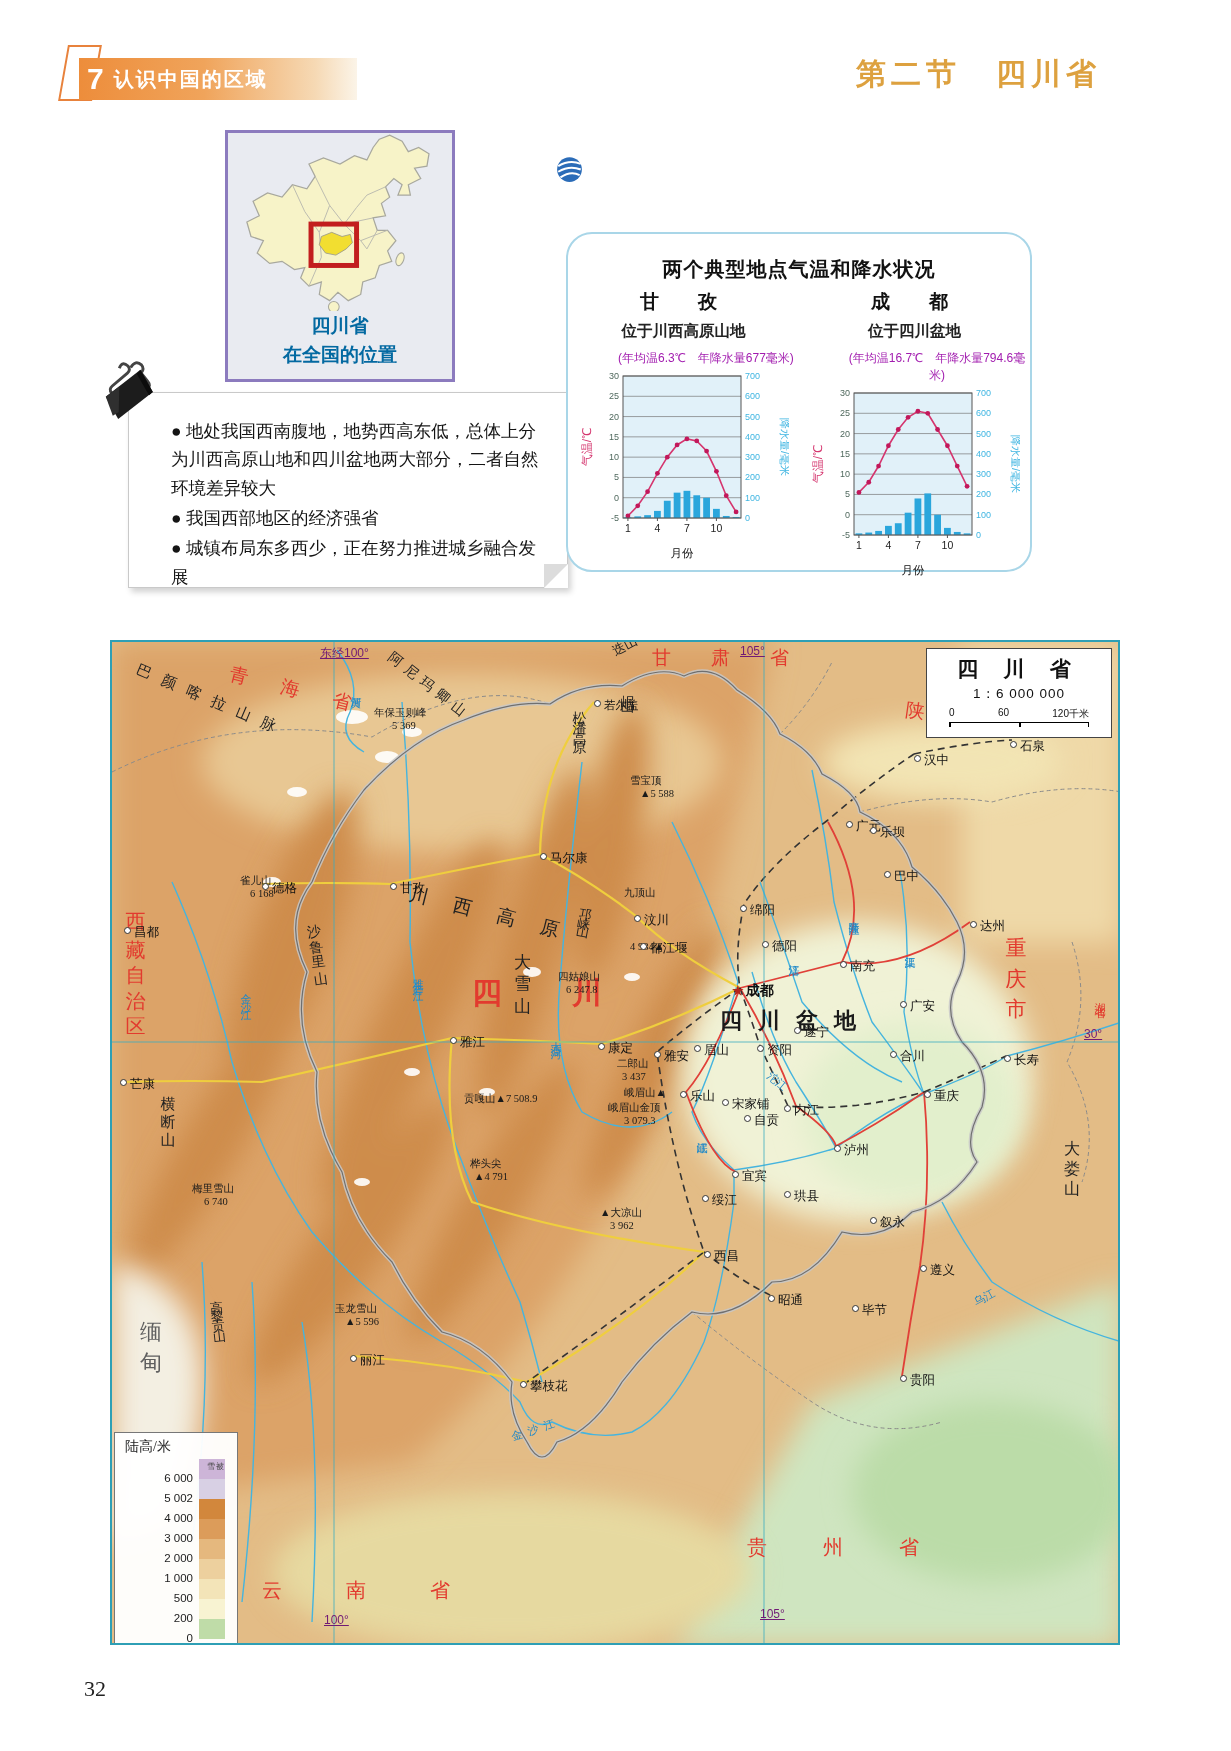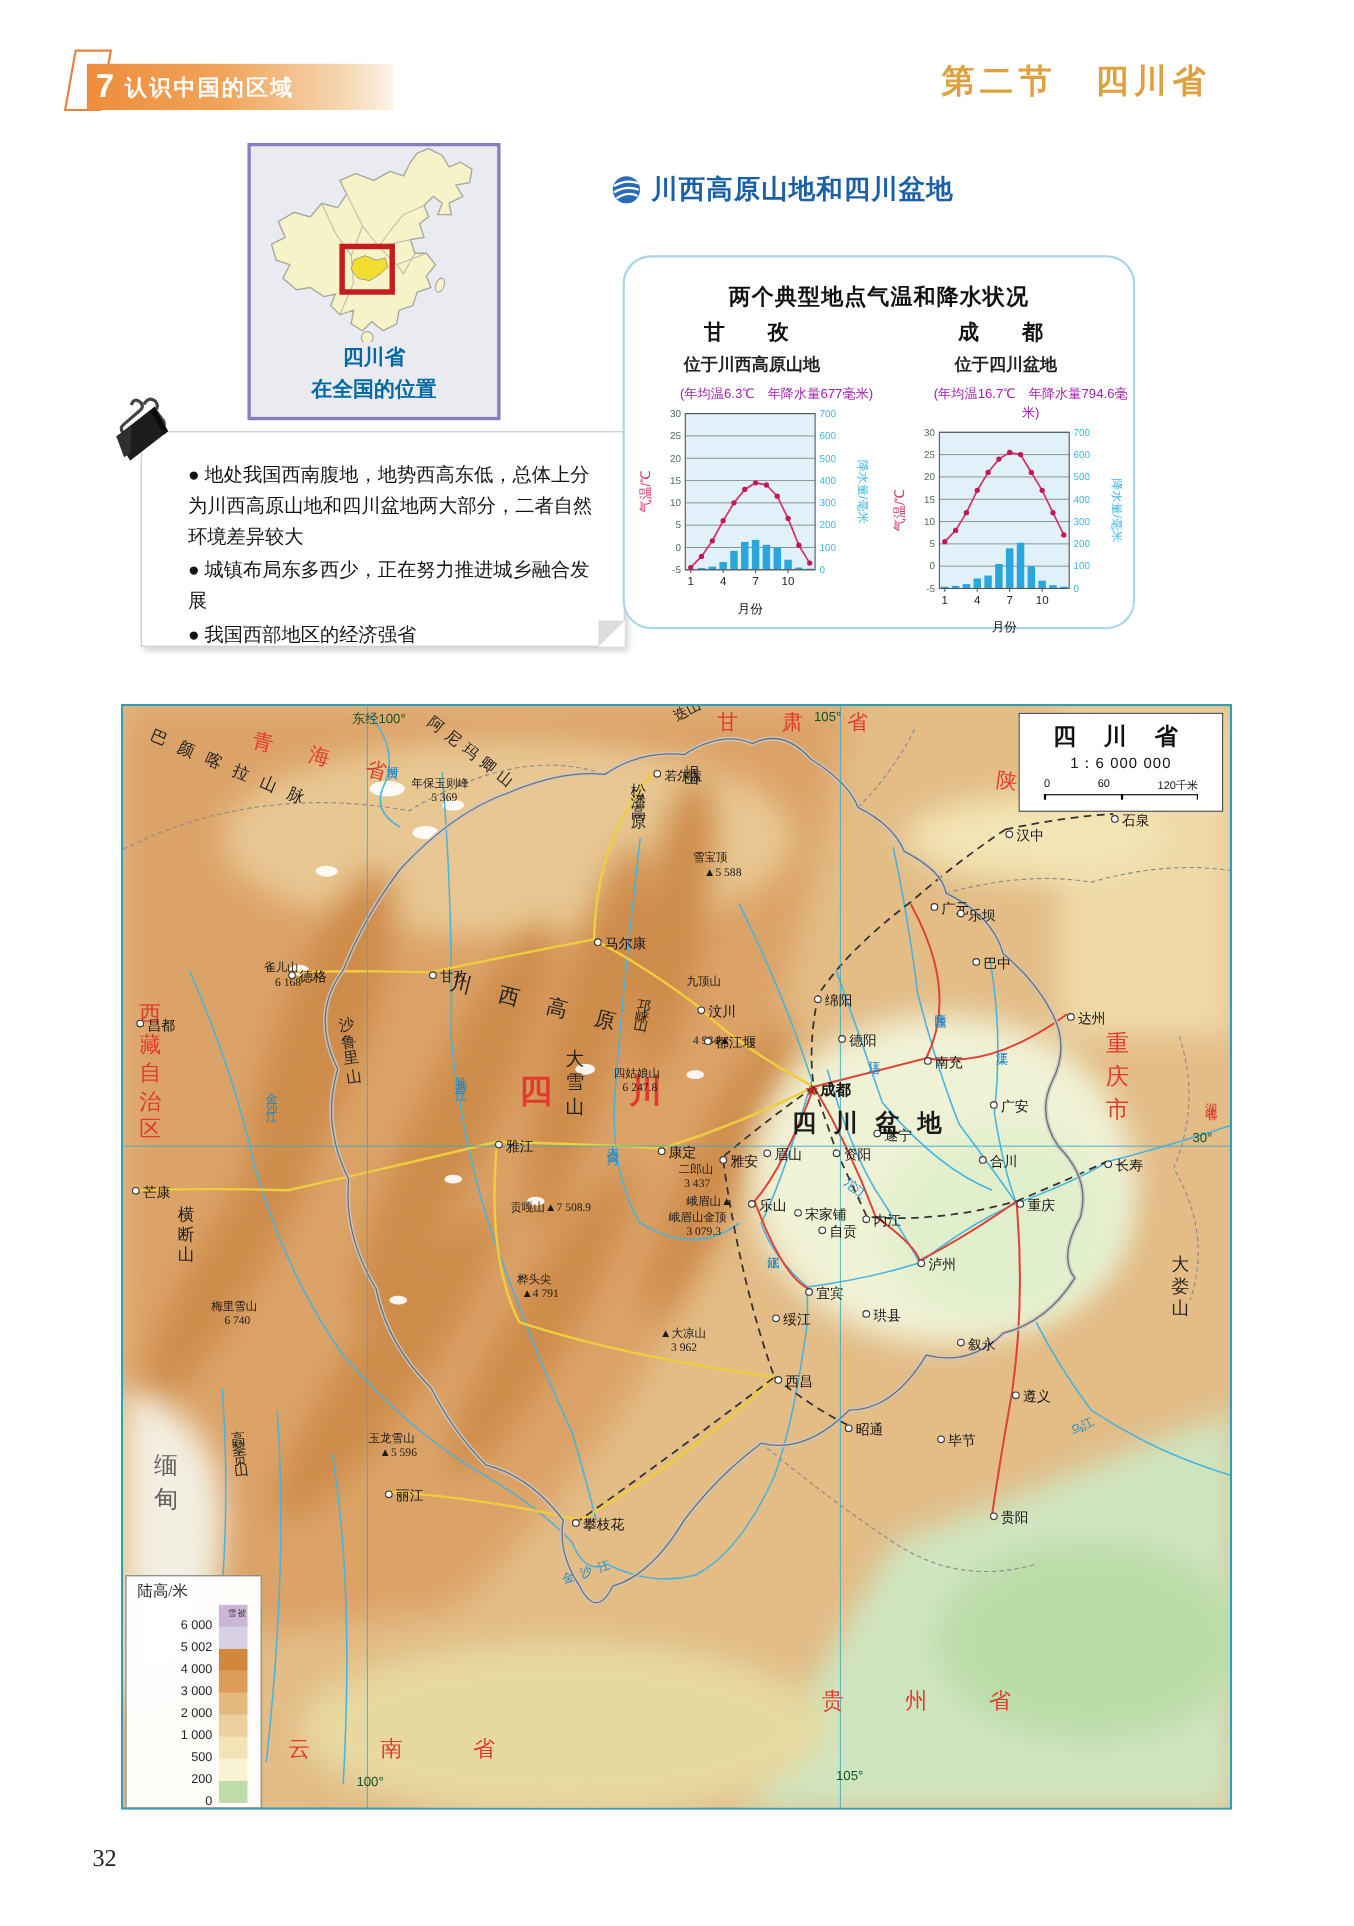--- a/index.html
+++ b/index.html
@@ -58,21 +58,21 @@
   .ml.province{color:#E23A2E;font-size:19px;}
   .ml.region{color:#E23A2E;font-size:30px;font-weight:bold;}
   .ml.basin{color:#1a1a1a;font-size:22px;font-weight:bold;}
   .ml.neighbor{color:#5f5f5f;font-size:22px;}
   .ml.mountain{color:#222;font-size:14px;}
   .ml.peak{color:#1a1a1a;font-size:10.5px;}
   .ml.city{color:#111;font-size:12.5px;}
   .ml.capital{color:#111;font-size:14px;font-weight:bold;}
   .ml.town{color:#111;font-size:11.5px;}
   .ml.river{color:#1E88C8;font-size:11px;}
-  .ml.grid{color:#14532d;font-size:12px;font-family:"Liberation Sans",sans-serif;}
+  .ml.grid{color:#701a75;font-size:12px;font-family:"Liberation Sans",sans-serif;text-decoration:underline;}
   .ml .dot{display:inline-block;width:5px;height:5px;border:1px solid #333;border-radius:50%;
     background:#fff;margin-right:3px;vertical-align:2px;}
   .ml .star{font-style:normal;color:#B3241C;margin-right:2px;font-size:13px;}
   .map-titlebox{position:absolute;right:6px;top:6px;width:186px;height:90px;background:#fff;
     border:1.5px solid #444;box-sizing:border-box;text-align:center;}
   .mt-name{font-family:"Liberation Serif",serif;font-size:21px;font-weight:bold;letter-spacing:10px;margin-top:6px;}
   .mt-scale{font-size:13.5px;margin-top:2px;letter-spacing:1px;}
   .mt-bar{width:140px;margin:4px auto 0;position:relative;}
   .mt-ticks{display:flex;justify-content:space-between;font-size:10px;}
   .mt-line{height:5px;border-top:1.5px solid #000;position:relative;margin-top:1px;}
@@ -115,31 +115,30 @@
 <div class="note">
   <svg class="note-clip" width="78" height="78" viewBox="0 0 70 70">
     <path d="M30,8 Q34,2 38,8 Q40,12 36,14 L20,22 Q16,24 18,28" fill="none" stroke="#444" stroke-width="2.6"></path>
     <path d="M40,10 Q46,4 50,10 Q52,14 48,17 L52,26 Q54,30 50,32" fill="none" stroke="#444" stroke-width="2.6"></path>
     <polygon points="12,30 48,14 54,36 18,52" fill="#1c1c1c"></polygon>
     <polygon points="12,30 26,24 20,46 14,48" fill="#2f2f2f"></polygon>
     <polygon points="48,14 54,36 50,38 44,17" fill="#0c0c0c"></polygon>
   </svg>
   <div class="note-text">
     <div>● 地处我国西南腹地，地势西高东低，总体上分为川西高原山地和四川盆地两大部分，二者自然环境差异较大</div>
+    <div>● 我国西部地区的经济强省</div>
     <div>● 城镇布局东多西少，正在努力推进城乡融合发展</div>
-    <div>● 我国西部地区的经济强省</div>
   </div>
 </div>
 
 <div class="sec-head">
   <svg class="sec-icon" viewBox="0 0 24 24">
     <circle cx="12" cy="12" r="11" fill="#2B6CB8"></circle>
     <path d="M2,9 Q12,3 22,7 M2,14 Q12,8 22,12 M4,19 Q13,13 21,17" fill="none" stroke="#fff" stroke-width="1.8"></path>
   </svg>
-  <span class="sec-title">川西高原山地和四川盆地</span>
 </div>
 
 <div class="cmp-box">
   <div class="cmp-sub">两个典型地点气温和降水状况</div>
   <div class="cmp-cols">
     <div class="cmp-col">
       <div class="st-name">甘　孜</div>
       <div class="st-loc">位于川西高原山地</div>
       <div class="st-ann">(年均温6.3℃　年降水量677毫米)</div>
       <svg class="climate" viewBox="0 0 210 192">

